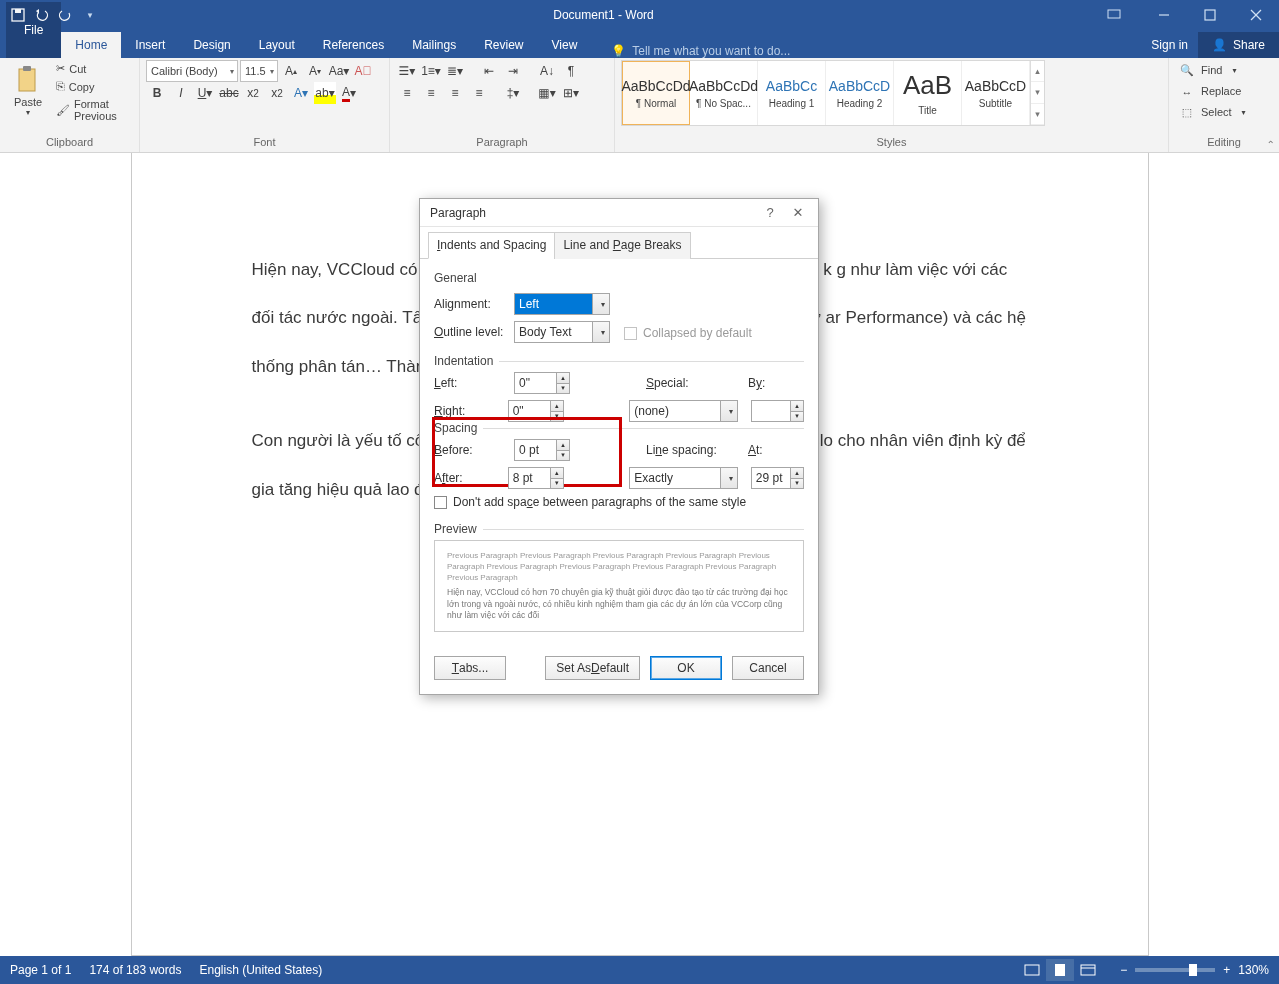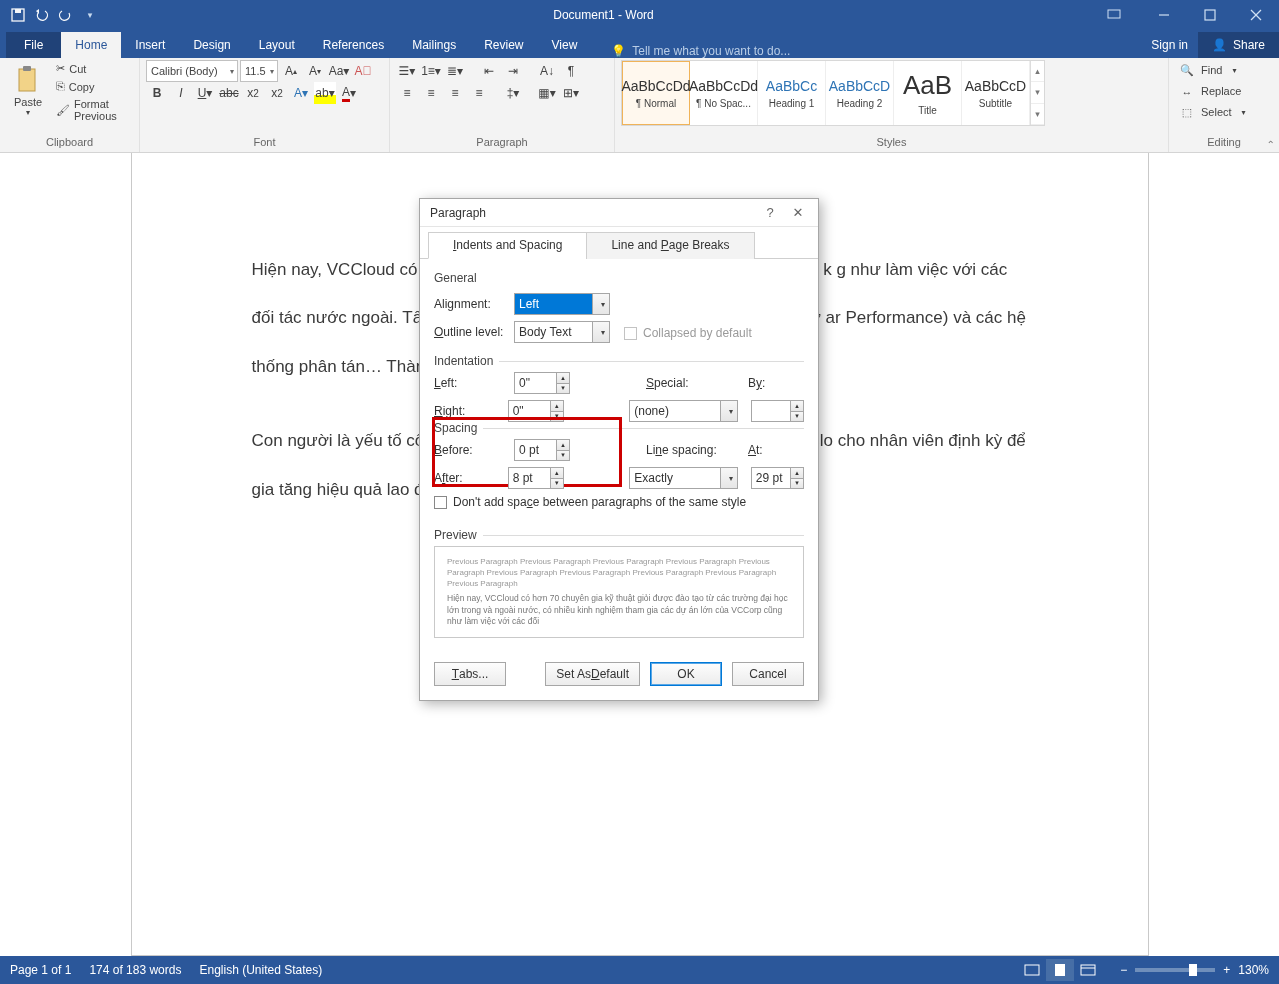--- a/index.html
+++ b/index.html
@@ -10,21 +10,21 @@
 .titlebar .qat { display: flex; align-items: center; gap: 4px; padding-left: 8px; }
 .titlebar .qat-icon { width: 20px; height: 20px; display: flex; align-items: center; justify-content: center; opacity: .95; cursor: pointer; }
 .titlebar .title { flex: 1; text-align: center; }
 .titlebar .wincontrols { display: flex; }
 .titlebar .wincontrols .wc { width: 46px; height: 30px; display: flex; align-items: center; justify-content: center; cursor: pointer; }
 .titlebar .wc svg { stroke: #cfe0f3; }
 
 
 .menutabs { height: 28px; background: #2b579a; color: #fff; display: flex; align-items: flex-end; padding-left: 6px; font-size: 12px; }
 .menutabs .tab { padding: 6px 14px; cursor: pointer; }
-.menutabs .tab.file { background: #204278; padding: 6px 18px; }
+.menutabs .tab.file { background: #204278; padding: 21px 18px; }
 .menutabs .tab.active { background: #f3f3f3; color: #2b579a; }
 .menutabs .tellme { display: flex; align-items: center; gap: 6px; margin-left: 20px; color: #b9cde6; }
 .menutabs .spacer { flex: 1; }
 .menutabs .signin { padding: 6px 10px; }
 .menutabs .share { background: #204278; padding: 6px 14px; display: flex; align-items: center; gap: 6px; }
 
 
 .ribbon { height: 95px; background: #f3f3f3; border-bottom: 1px solid #d4d4d4; display: flex; font-size: 11px; color: #444; }
 .group { border-right: 1px solid #e1e1e1; padding: 2px 6px 0 6px; display: flex; flex-direction: column; position: relative; }
 .group-body { flex: 1; display: flex; align-items: flex-start; }
@@ -55,21 +55,21 @@
 .doc-area { position: absolute; top: 153px; left: 0; right: 0; bottom: 28px; background: #fff; display: flex; justify-content: center; overflow: hidden; }
 .page { width: 1018px; margin-top: -8px; background: #fff; border: 1px solid #c9c9c9; padding: 100px 120px; font-size: 17px; color: #3a3a3a; line-height: 2.85; }
 .page p { margin-bottom: 26px; }
 
 
 .dialog { position: absolute; left: 419px; top: 198px; width: 400px; background: #fff; border: 1px solid #a6a6a6; box-shadow: 3px 3px 12px rgba(0,0,0,.3); font-size: 12px; color: #333; }
 .dlg-title { height: 28px; display: flex; align-items: center; padding: 0 6px 0 10px; border-bottom: 1px solid #e5e5e5; }
 .dlg-title .t { flex: 1; }
 .dlg-title .hb { width: 28px; height: 24px; display: flex; align-items: center; justify-content: center; cursor: pointer; font-size: 13px; color: #666; }
 .dlg-tabs { display: flex; padding: 4px 8px 0 8px; border-bottom: 1px solid #cfcfcf; gap: 0; }
-.dlg-tabs .dt { padding: 5px 24px 6px; border: 1px solid #cfcfcf; border-bottom: none; margin-right: -1px; background: #f3f3f3; cursor: pointer; position: relative; top: 1px; }
+.dlg-tabs .dt { padding: 5px 8px 6px; border: 1px solid #cfcfcf; border-bottom: none; margin-right: -1px; background: #f3f3f3; cursor: pointer; position: relative; top: 1px; }
 .dlg-tabs .dt.active { background: #fff; top: 1px; border-bottom: 1px solid #fff; }
 .dlg-body { padding: 10px 14px 12px; }
 .section-label { color: #444; margin: 6px 0 8px; }
 .section-label.first { margin-top: 2px; }
 .frow { display: flex; align-items: center; margin-bottom: 6px; }
 .frow .lbl { width: 80px; }
 .frow .lbl u { text-decoration: underline; }
 .frow .col2 { width: 132px; }
 .dlg-dd, .dlg-spin { border: 1px solid #a6a6a6; height: 22px; background: #fff; font-size: 12px; display: inline-flex; align-items: center; }
 .dlg-dd { width: 96px; padding: 0 18px 0 4px; position: relative; }
@@ -452,21 +452,21 @@
               <div>▾</div>
             </div>
           </div>
       </div>
     </div>
     <div class="chk">
         <div class="box"></div>
         <span>Don't add spa<u>c</u>e between paragraphs of the same style</span>
       </div>
 
-    <div class="fieldset-line" style="margin-top:26px">
+    <div class="fieldset-line" style="margin-top:20px">
         <span class="leg">Preview</span>
       </div>
     <div class="preview" style="margin-top:10px">
       <div>Previous Paragraph Previous Paragraph Previous Paragraph Previous Paragraph Previous Paragraph Previous Paragraph Previous Paragraph Previous Paragraph Previous Paragraph Previous Paragraph</div>
       <div class="real">Hiện nay, VCCloud có hơn 70 chuyên gia kỹ thuật giỏi được đào tạo từ các trường đại học lớn trong và ngoài nước, có nhiều kinh nghiệm tham gia các dự án lớn của VCCorp cũng như làm việc với các đối</div>
     </div>
   </div>
   <div class="dlg-buttons">
     <div class="dbtn"><u>T</u>abs...</div>
     <div class="sp"></div>

